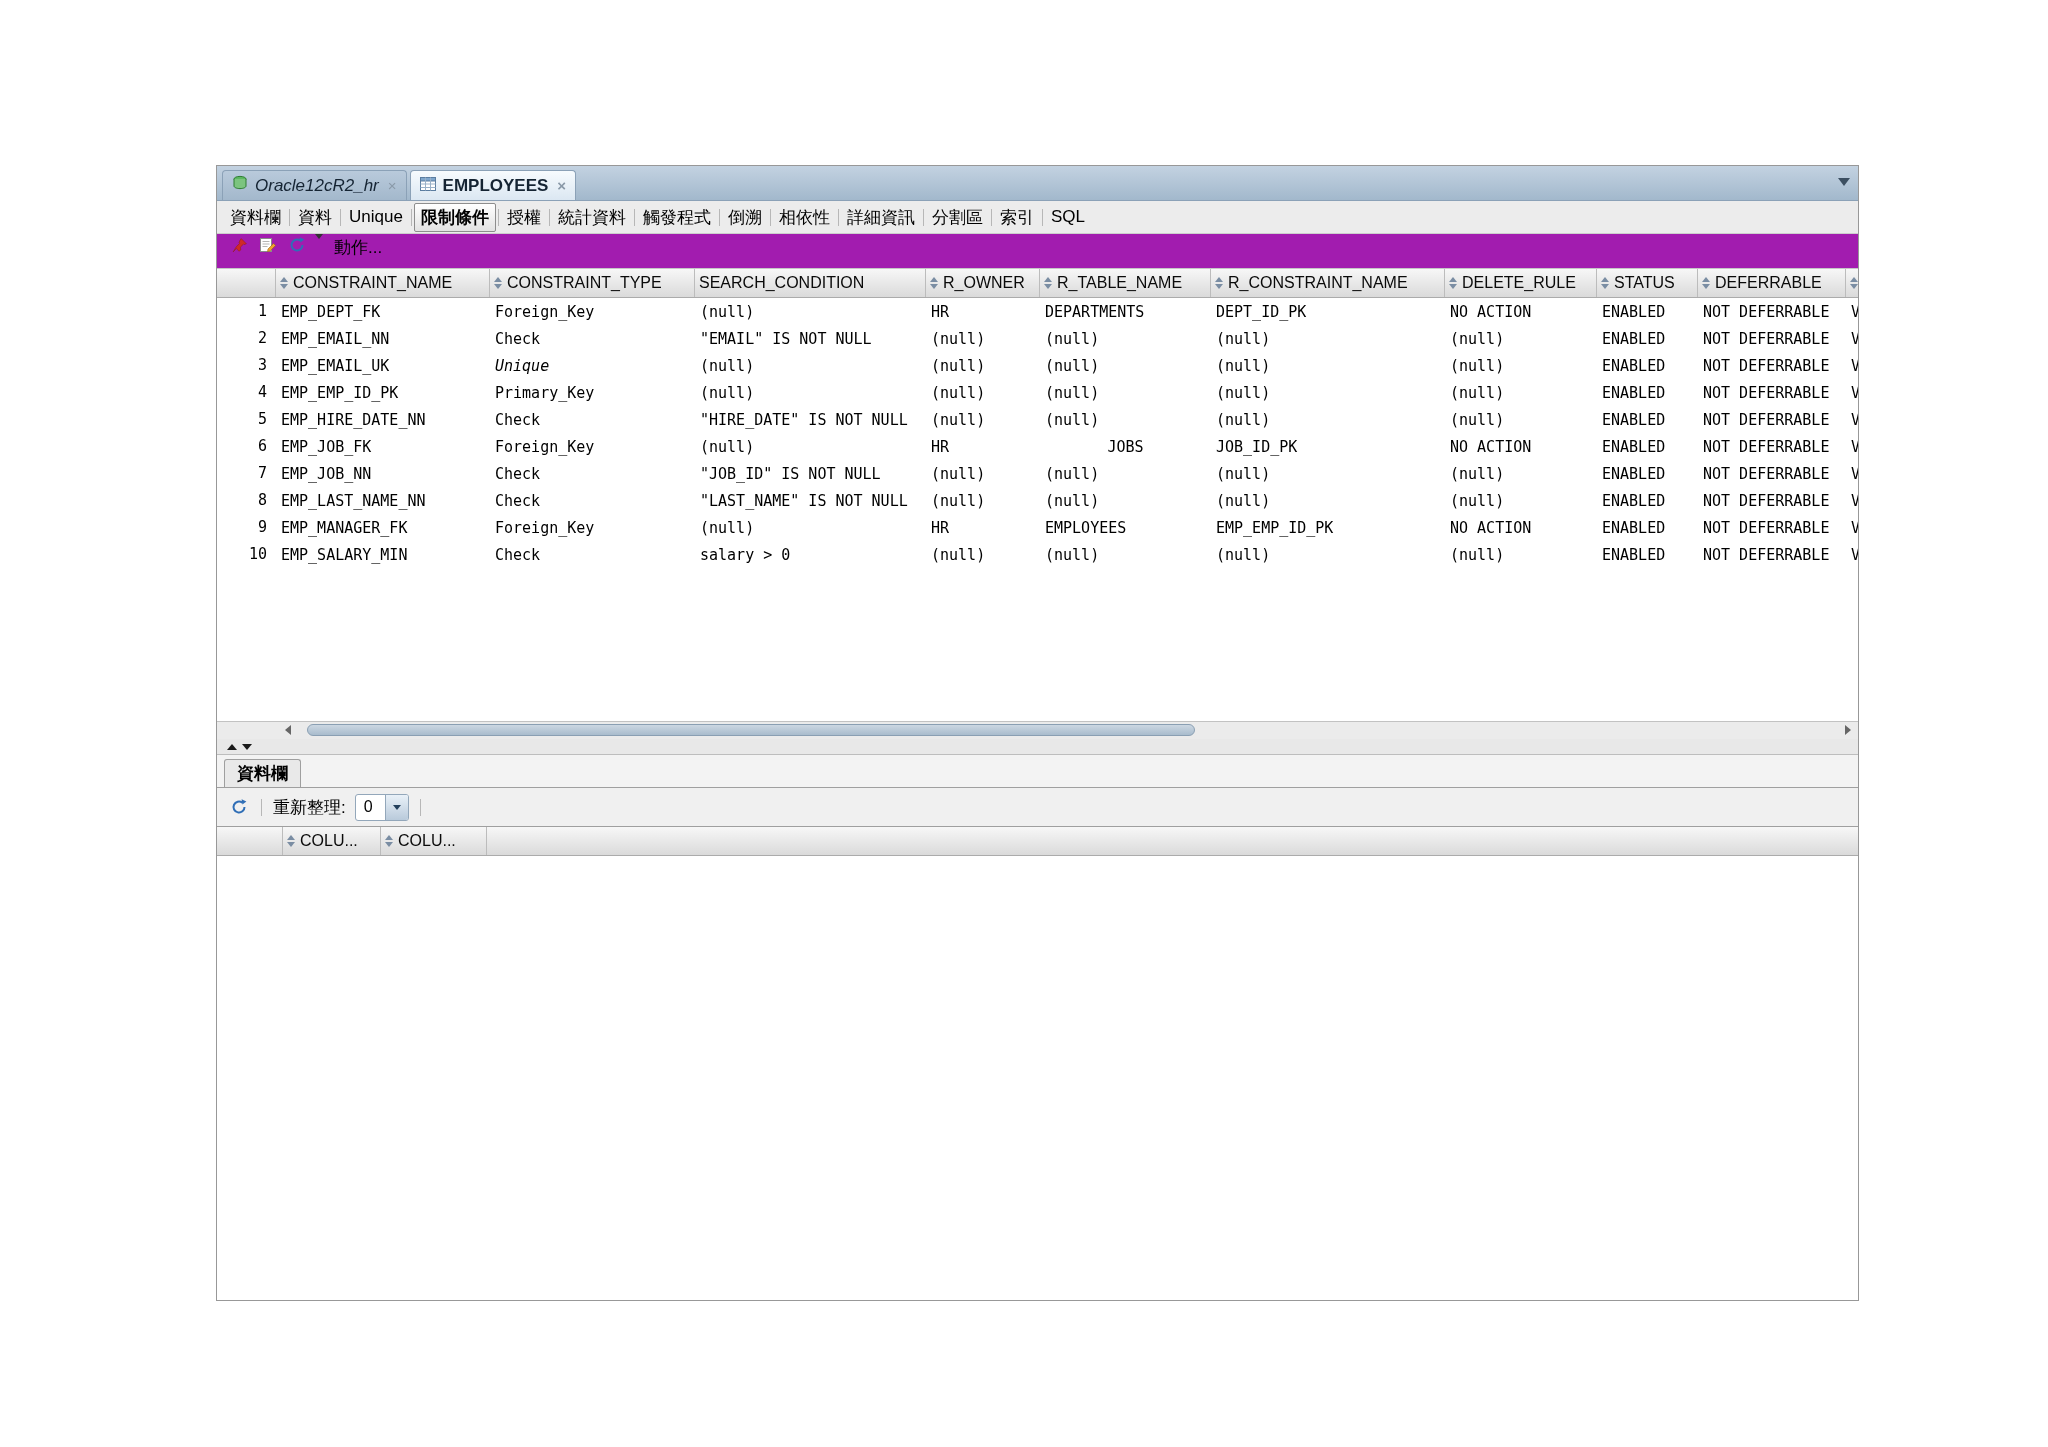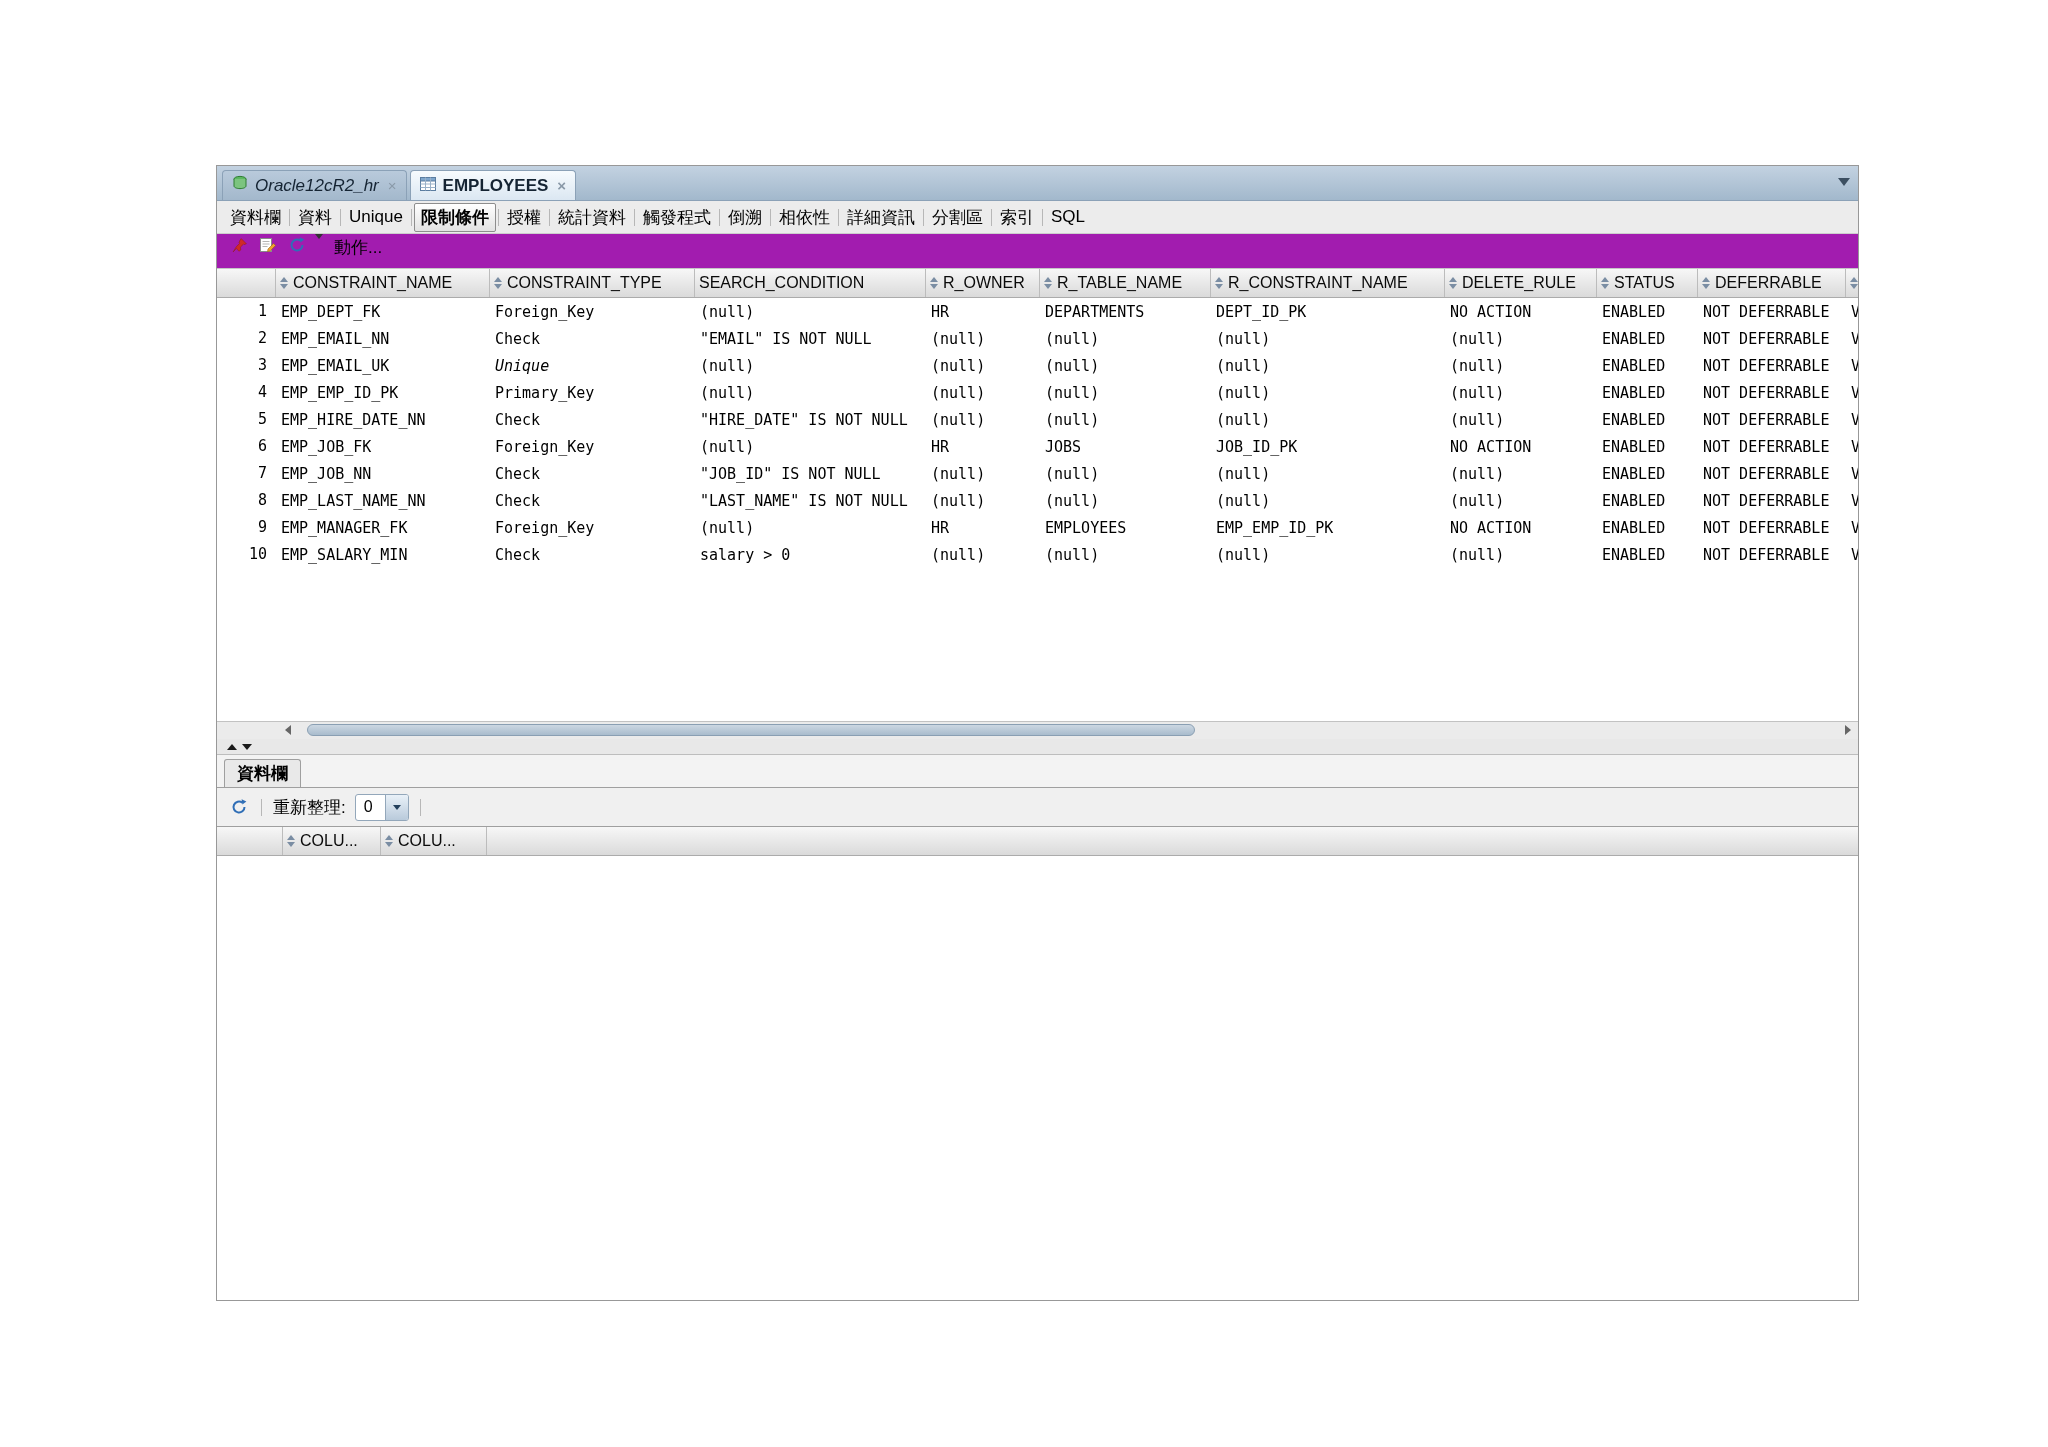--- a/index.html
+++ b/index.html
@@ -301,21 +301,21 @@
           <div class="cell" style="width: 101px;">ENABLED</div>
           <div class="cell" style="width: 148px;">NOT DEFERRABLE</div>
           <div class="cell fill">VA</div>
         </div>
         <div class="grow">
           <div class="cell num" style="width: 59px;">6</div>
           <div class="cell" style="width: 214px;">EMP_JOB_FK</div>
           <div class="cell" style="width: 205px;">Foreign_Key</div>
           <div class="cell" style="width: 231px;">(null)</div>
           <div class="cell" style="width: 114px;">HR</div>
-          <div class="cell" style="width: 171px;">JOBS</div>
+          <div class="cell" style="width: 171px; text-align: center;">JOBS</div>
           <div class="cell" style="width: 234px;">JOB_ID_PK</div>
           <div class="cell" style="width: 152px;">NO ACTION</div>
           <div class="cell" style="width: 101px;">ENABLED</div>
           <div class="cell" style="width: 148px;">NOT DEFERRABLE</div>
           <div class="cell fill">VA</div>
         </div>
         <div class="grow">
           <div class="cell num" style="width: 59px;">7</div>
           <div class="cell" style="width: 214px;">EMP_JOB_NN</div>
           <div class="cell" style="width: 205px;">Check</div>

